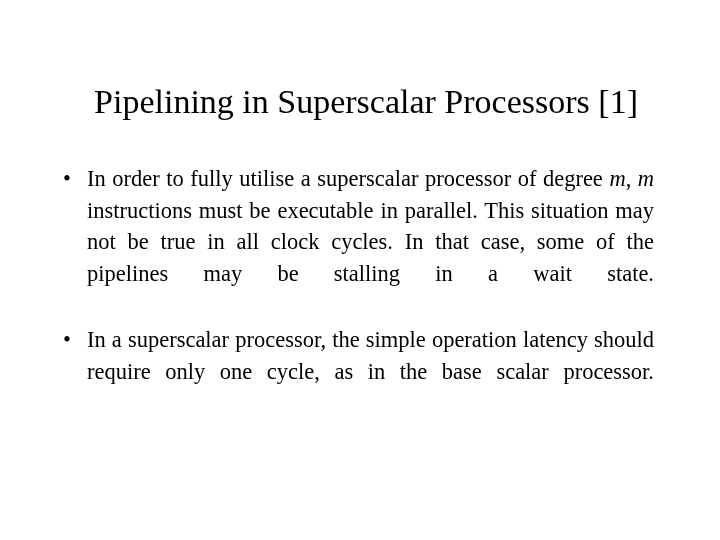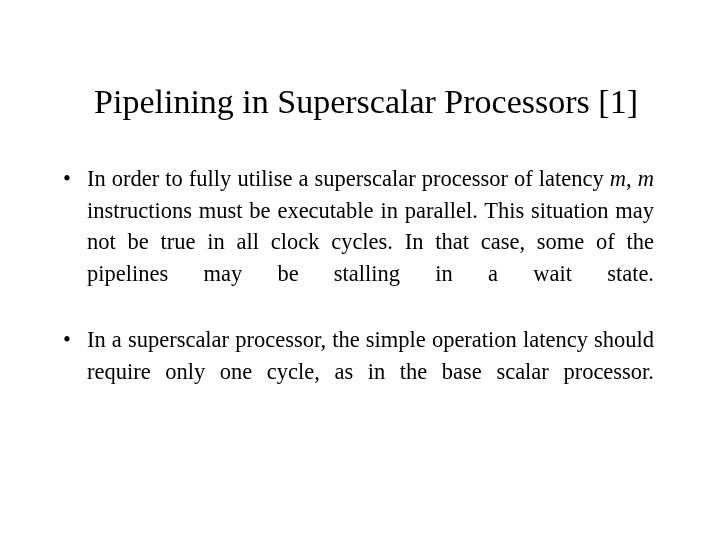--- a/index.html
+++ b/index.html
@@ -94,21 +94,21 @@
 <body>
 
 <div class="slide">
 
   <h1 class="slide-title">Pipelining in Superscalar Processors [1]</h1>
 
   <div class="body-block">
 
     <div class="bullet-item">
       <span class="bullet-mark">•</span>
-      <span class="bullet-text"><span>In order to fully utilise a superscalar processor of latency </span><span class="it">m</span><span>, </span><span class="it">m</span><span> instructions must be executable in parallel. This situation may not be true in all clock cycles. In that case, some of the pipelines may be stalling in a wait state.</span></span>
+      <span class="bullet-text"><span>In order to fully utilise a superscalar processor of degree </span><span class="it">m</span><span>, </span><span class="it">m</span><span> instructions must be executable in parallel. This situation may not be true in all clock cycles. In that case, some of the pipelines may be stalling in a wait state.</span></span>
     </div>
 
     <div class="bullet-item">
       <span class="bullet-mark">•</span>
       <span class="bullet-text"><span>In a superscalar processor, the simple operation latency should require only one cycle, as in the base scalar processor.</span></span>
     </div>
 
   </div>
 
 </div>

